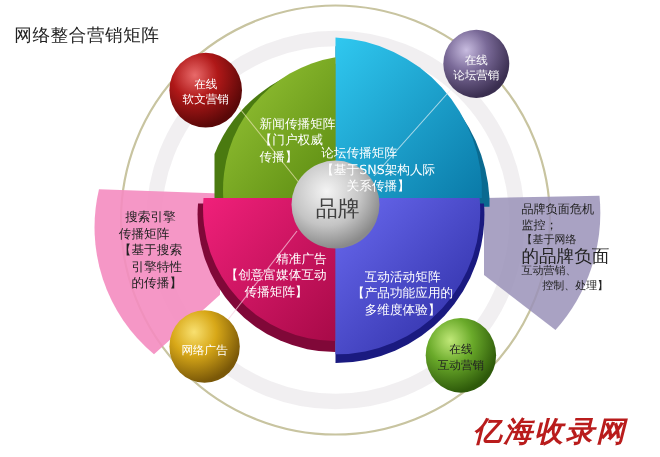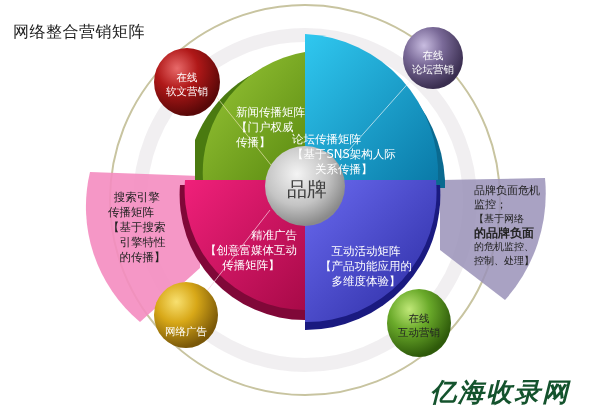--- a/index.html
+++ b/index.html
@@ -22,21 +22,21 @@
     position: absolute; left: 287px; top: 176px; font-size: 20px; color: #404040;
     font-family: "DejaVu Sans", "Liberation Sans", sans-serif;
   }
   .ball-lbl {
     position: absolute; font-size: 10.5px; line-height: 14px; text-align: center; color: #fff;
     font-family: "DejaVu Sans", "Liberation Sans", sans-serif;
   }
   .ball-lbl span { display: block; }
   .watermark {
     position: absolute; left: 430px; top: 375px; font-size: 26px; font-weight: bold; font-style: italic;
-    color: #14532d; letter-spacing: 2px;
+    color: #b91c1c; letter-spacing: 2px;
     font-family: "DejaVu Sans", "Liberation Sans", sans-serif;
   }
 </style>
 </head>
 <body>
 
 <div class="title">网络整合营销矩阵</div>
 
 <svg class="diagram" width="600" height="415" viewBox="0 0 600 415">
   <defs>
@@ -138,34 +138,34 @@
   <span style="text-align:center;">搜索引擎</span>
     <span style="text-align:left;">传播矩阵</span>
     <span>【基于搜索</span>
     <span>引擎特性</span>
     <span>的传播】</span>
 </div>
 <div class="lbl dark" style="left:474px; top:184px; font-size:11px; line-height:14px;">
   <span>品牌负面危机</span>
     <span>监控；</span>
     <span style="font-size:10px;">【基于网络</span>
-    <span style="font-size:12px;font-weight:bold;">的品牌负面</span>
-    <span style="font-size:10px;">的危机监控、</span>
-    <span style="font-size:10px;">控制、处理】</span>
+    <span style="font-size:16px;">的品牌负面</span>
+    <span style="font-size:10px;">互动营销、</span>
+    <span style="font-size:10px;margin-left:19px;">控制、处理】</span>
 </div>
 
 <div class="ball-lbl" style="left:162px; top:70px; width:50px;">
   <span>在线</span>
     <span>软文营销</span>
 </div>
 <div class="ball-lbl" style="left:408px; top:48px; width:50px;">
   <span>在线</span>
     <span>论坛营销</span>
 </div>
-<div class="ball-lbl" style="left:161px; top:324px; width:50px;">
+<div class="ball-lbl" style="left:161px; top:312px; width:50px;">
   <span>网络广告</span>
 </div>
 <div class="ball-lbl" style="left:394px; top:311px; width:50px; color:#222;">
   <span>在线</span>
     <span>互动营销</span>
 </div>
 
 <div class="watermark">亿海收录网</div>
 
 </body></html>

